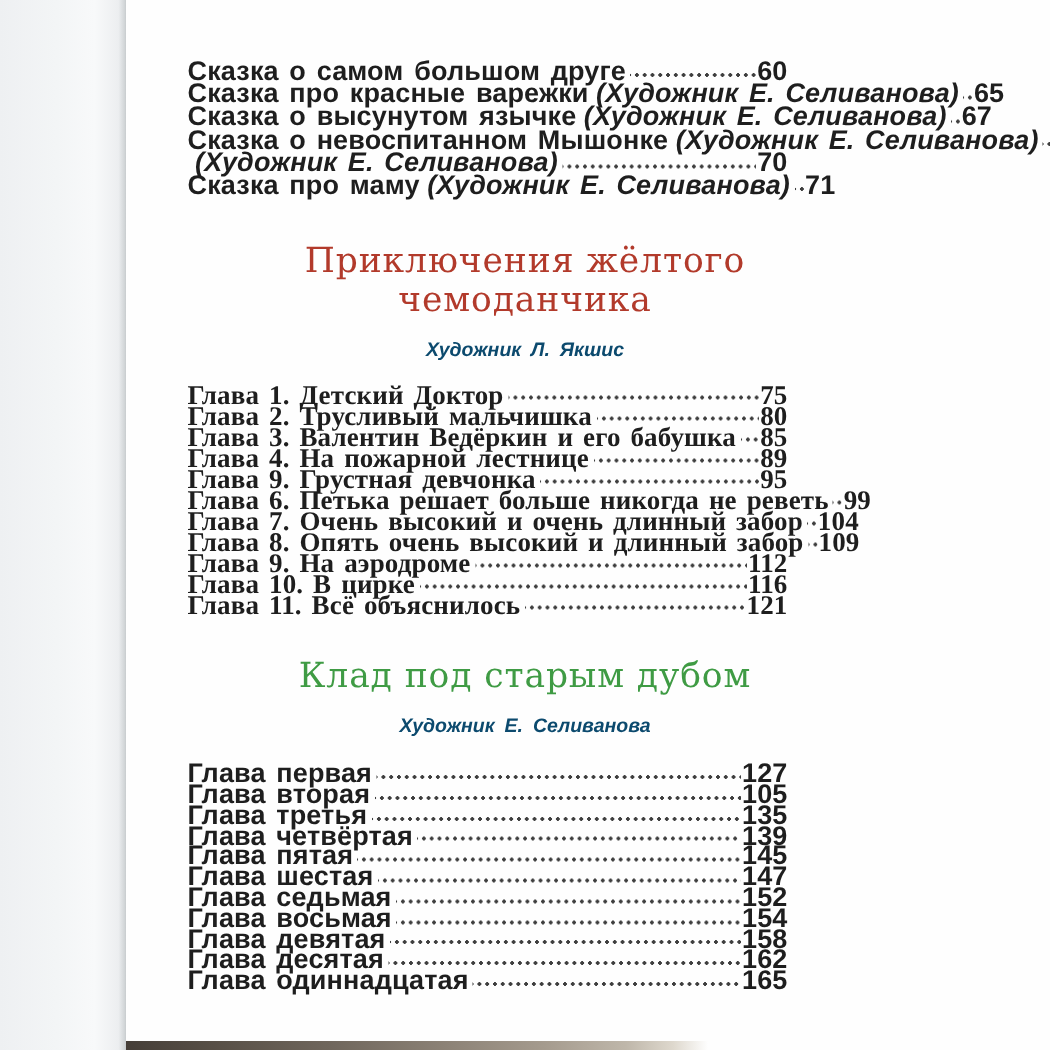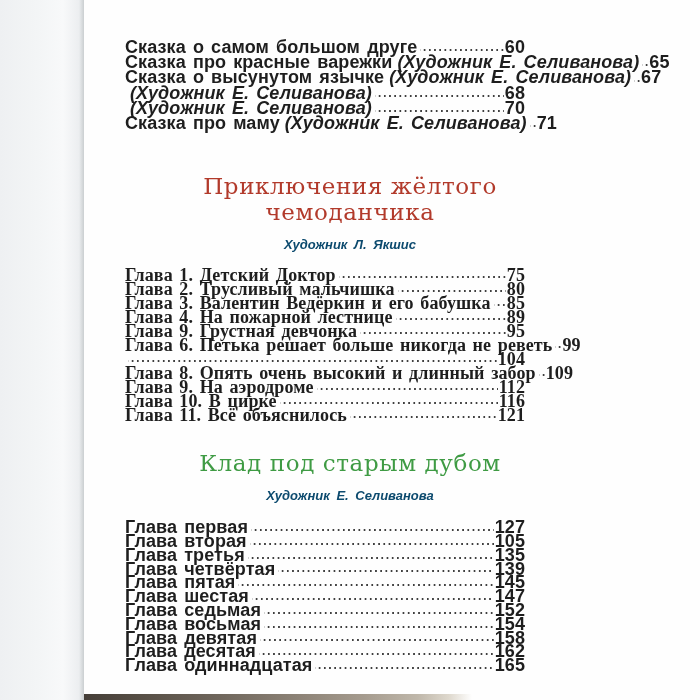--- a/index.html
+++ b/index.html
@@ -41,21 +41,21 @@
     background-size:5.2px 4px;background-repeat:repeat-x;
     background-position:left 2px bottom 3px;
   }
   .pg{white-space:nowrap;flex:0 0 auto;margin-left:1px;}
 
   .part-title{
     margin:0;position:relative;left:25px;text-align:center;
     font-family:"DejaVu Serif",serif;font-weight:500;
     font-size:23px;line-height:26px;letter-spacing:0.6px;
   }
-  .part-title.red{color:#b23a2b;margin-top:42px;}
+  .part-title.red{color:#b23a2b;margin-top:30px;}
   .part-title.green{color:#3f9b44;margin-top:28px;}
   .artist{
     position:relative;left:25px;text-align:center;
     font-size:13px;line-height:16px;font-weight:bold;font-style:italic;
     color:#0c4a6e;margin-top:12px;word-spacing:3px;
   }
   .list-ch1{margin-top:15px;}
   .list-ch2{margin-top:17px;}
 </style>
 </head>
@@ -79,20 +79,21 @@
           <span class="leader"></span>
           <span class="pg">65</span>
         </div>
         <div class="row">
           <span class="t">Сказка о высунутом язычке</span>
           <span class="n">(Художник Е. Селиванова)</span>
           <span class="leader"></span>
           <span class="pg">67</span>
         </div>
         <div class="row">
+          <span class="t">Сказка о невоспитанном Мышонке</span>
           <span class="n">(Художник Е. Селиванова)</span>
           <span class="leader"></span>
           <span class="pg">68</span>
         </div>
         <div class="row">
           <span class="n">(Художник Е. Селиванова)</span>
           <span class="leader"></span>
           <span class="pg">70</span>
         </div>
         <div class="row">
@@ -131,20 +132,21 @@
           <span class="t">Глава 9. Грустная девчонка</span>
           <span class="leader"></span>
           <span class="pg">95</span>
         </div>
         <div class="row">
           <span class="t">Глава 6. Петька решает больше никогда не реветь</span>
           <span class="leader"></span>
           <span class="pg">99</span>
         </div>
         <div class="row">
+          <span class="t">Глава 7. Очень высокий и очень длинный забор</span>
           <span class="leader"></span>
           <span class="pg">104</span>
         </div>
         <div class="row">
           <span class="t">Глава 8. Опять очень высокий и длинный забор</span>
           <span class="leader"></span>
           <span class="pg">109</span>
         </div>
         <div class="row">
           <span class="t">Глава 9. На аэродроме</span>

